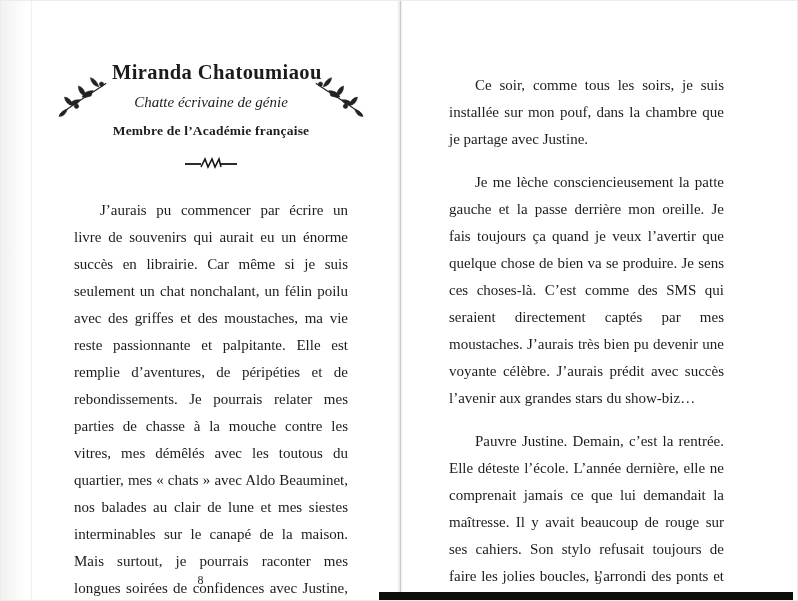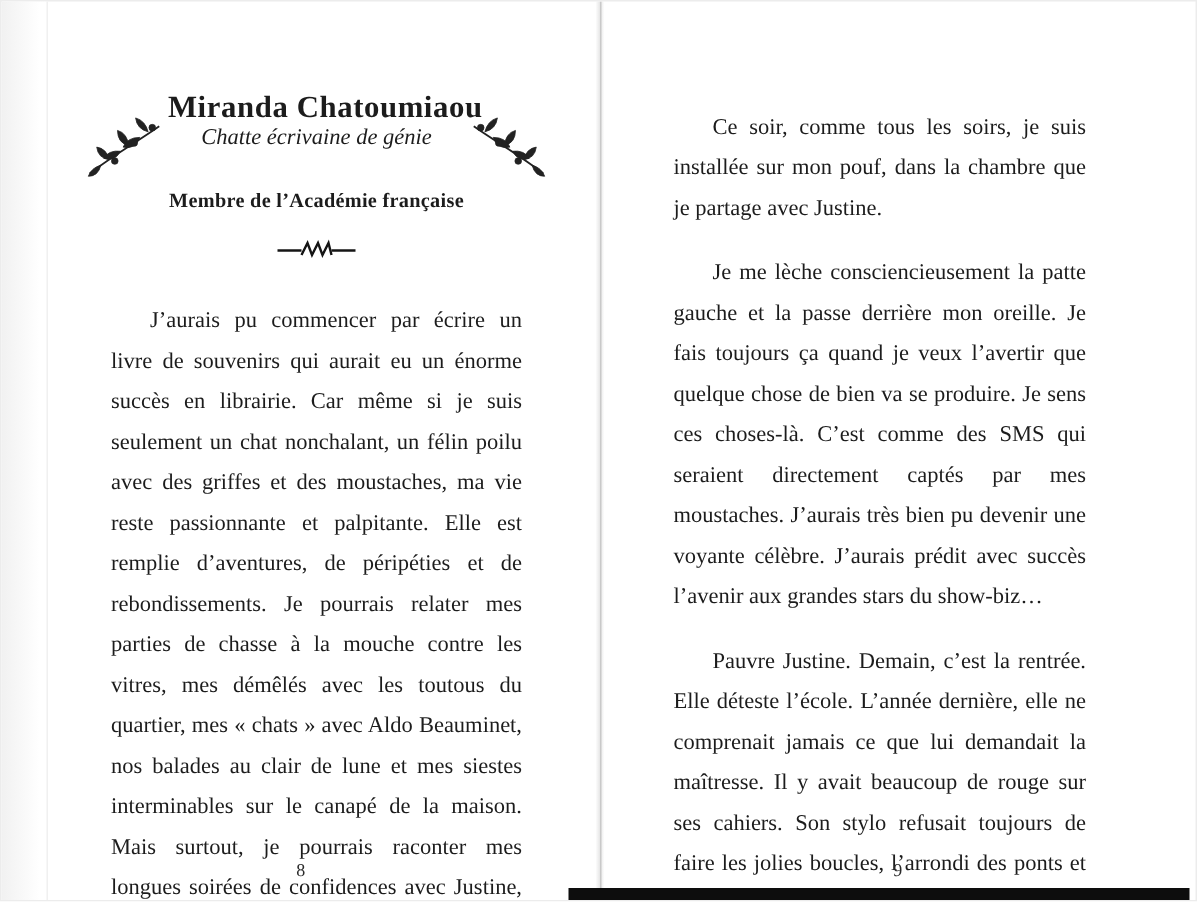--- a/index.html
+++ b/index.html
@@ -59,25 +59,26 @@
   }
   .header-text { flex: 0 1 auto; min-width: 0; }
   .book-title {
     margin: 0;
     font-size: 20.5px;
     font-weight: 700;
     letter-spacing: 0.4px;
     white-space: nowrap;
   }
   .book-subtitle {
+    margin-top: 10px;
     font-style: italic;
     font-size: 15px;
   }
   .book-affiliation {
-    margin-top: 25px;
+    margin-top: 12px;
     font-weight: 700;
     font-size: 13.5px;
     letter-spacing: 0.2px;
   }
   .laurel { flex: 0 0 auto; }
   .laurel.right-side svg { transform: scaleX(-1); }
 
   .flourish-wrap {
     text-align: center;
     margin-top: 16px;

